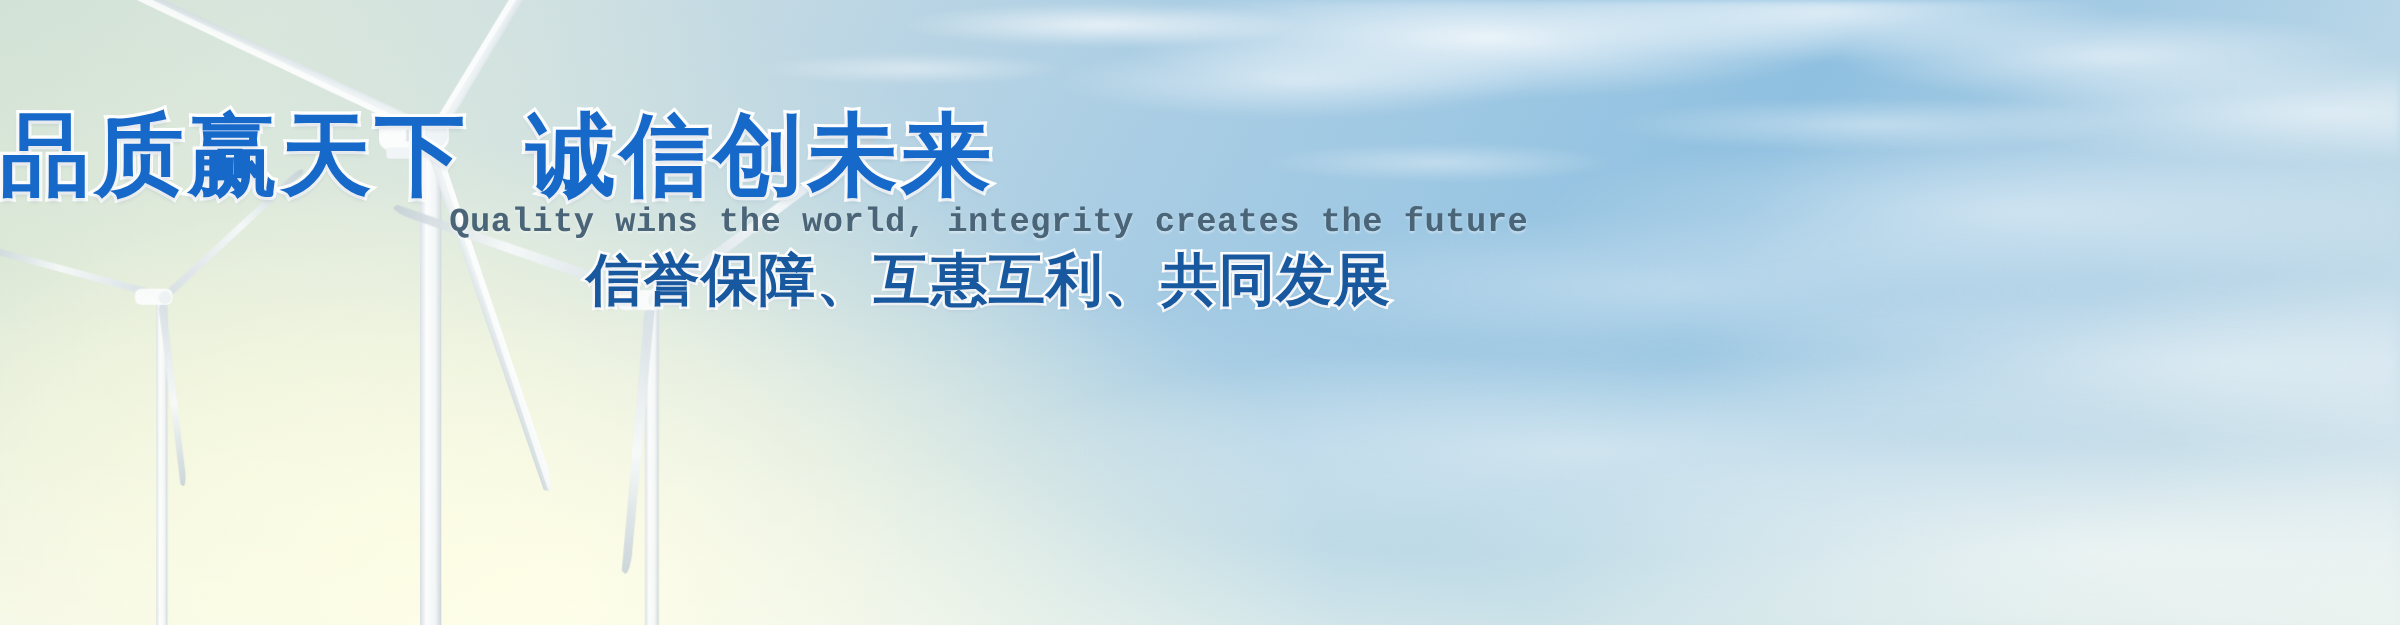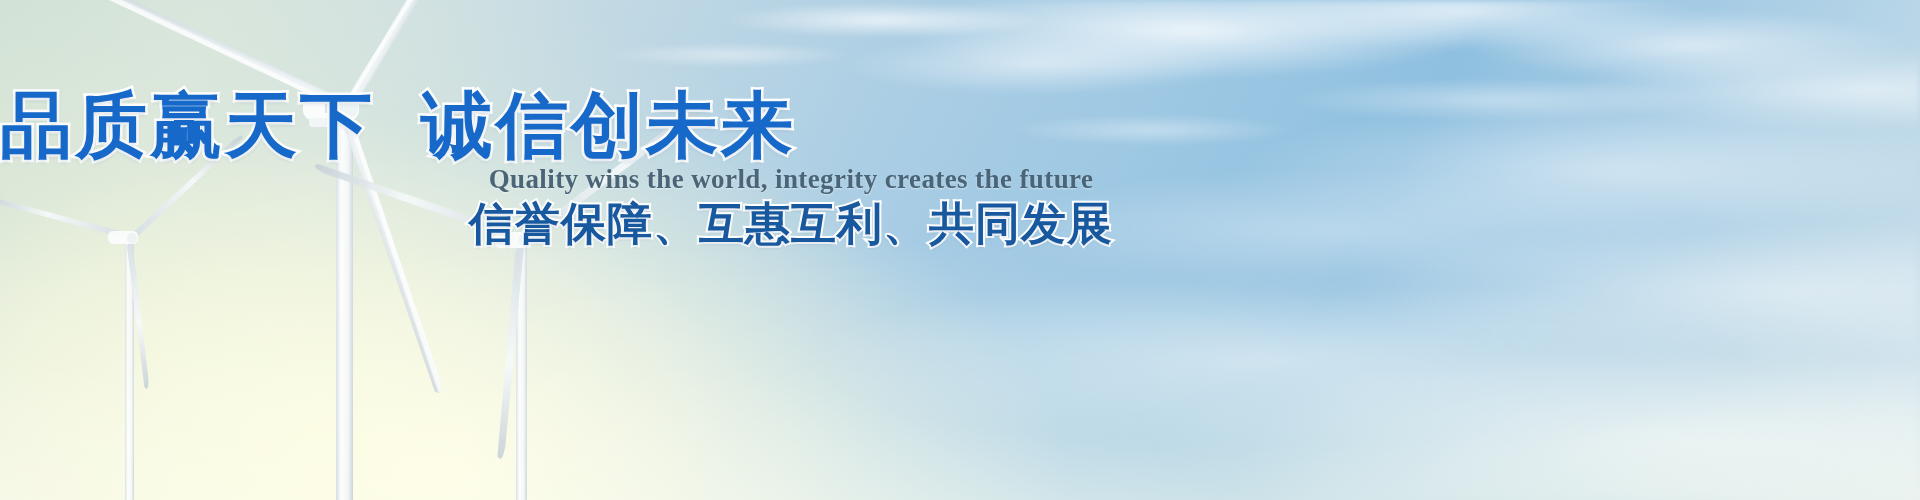--- a/index.html
+++ b/index.html
@@ -109,21 +109,21 @@
       0 2px 4px rgba(40,70,110,0.18);
     margin-top: 27px;
   }
 
   .subhead {
     position: absolute;
     left: 0;
     top: 166px;
     width: 1582px;
     text-align: center;
-    font-family: Liberation Serif, serif;
+    font-family: Liberation Mono, monospace;
     font-weight: bold;
     font-size: 27px;
     line-height: 1;
     letter-spacing: 0.4px;
     color: #4b6578;
     text-shadow: 0 1px 2px rgba(255,255,255,0.45);
   }
 
   .tagline {
     position: absolute;

